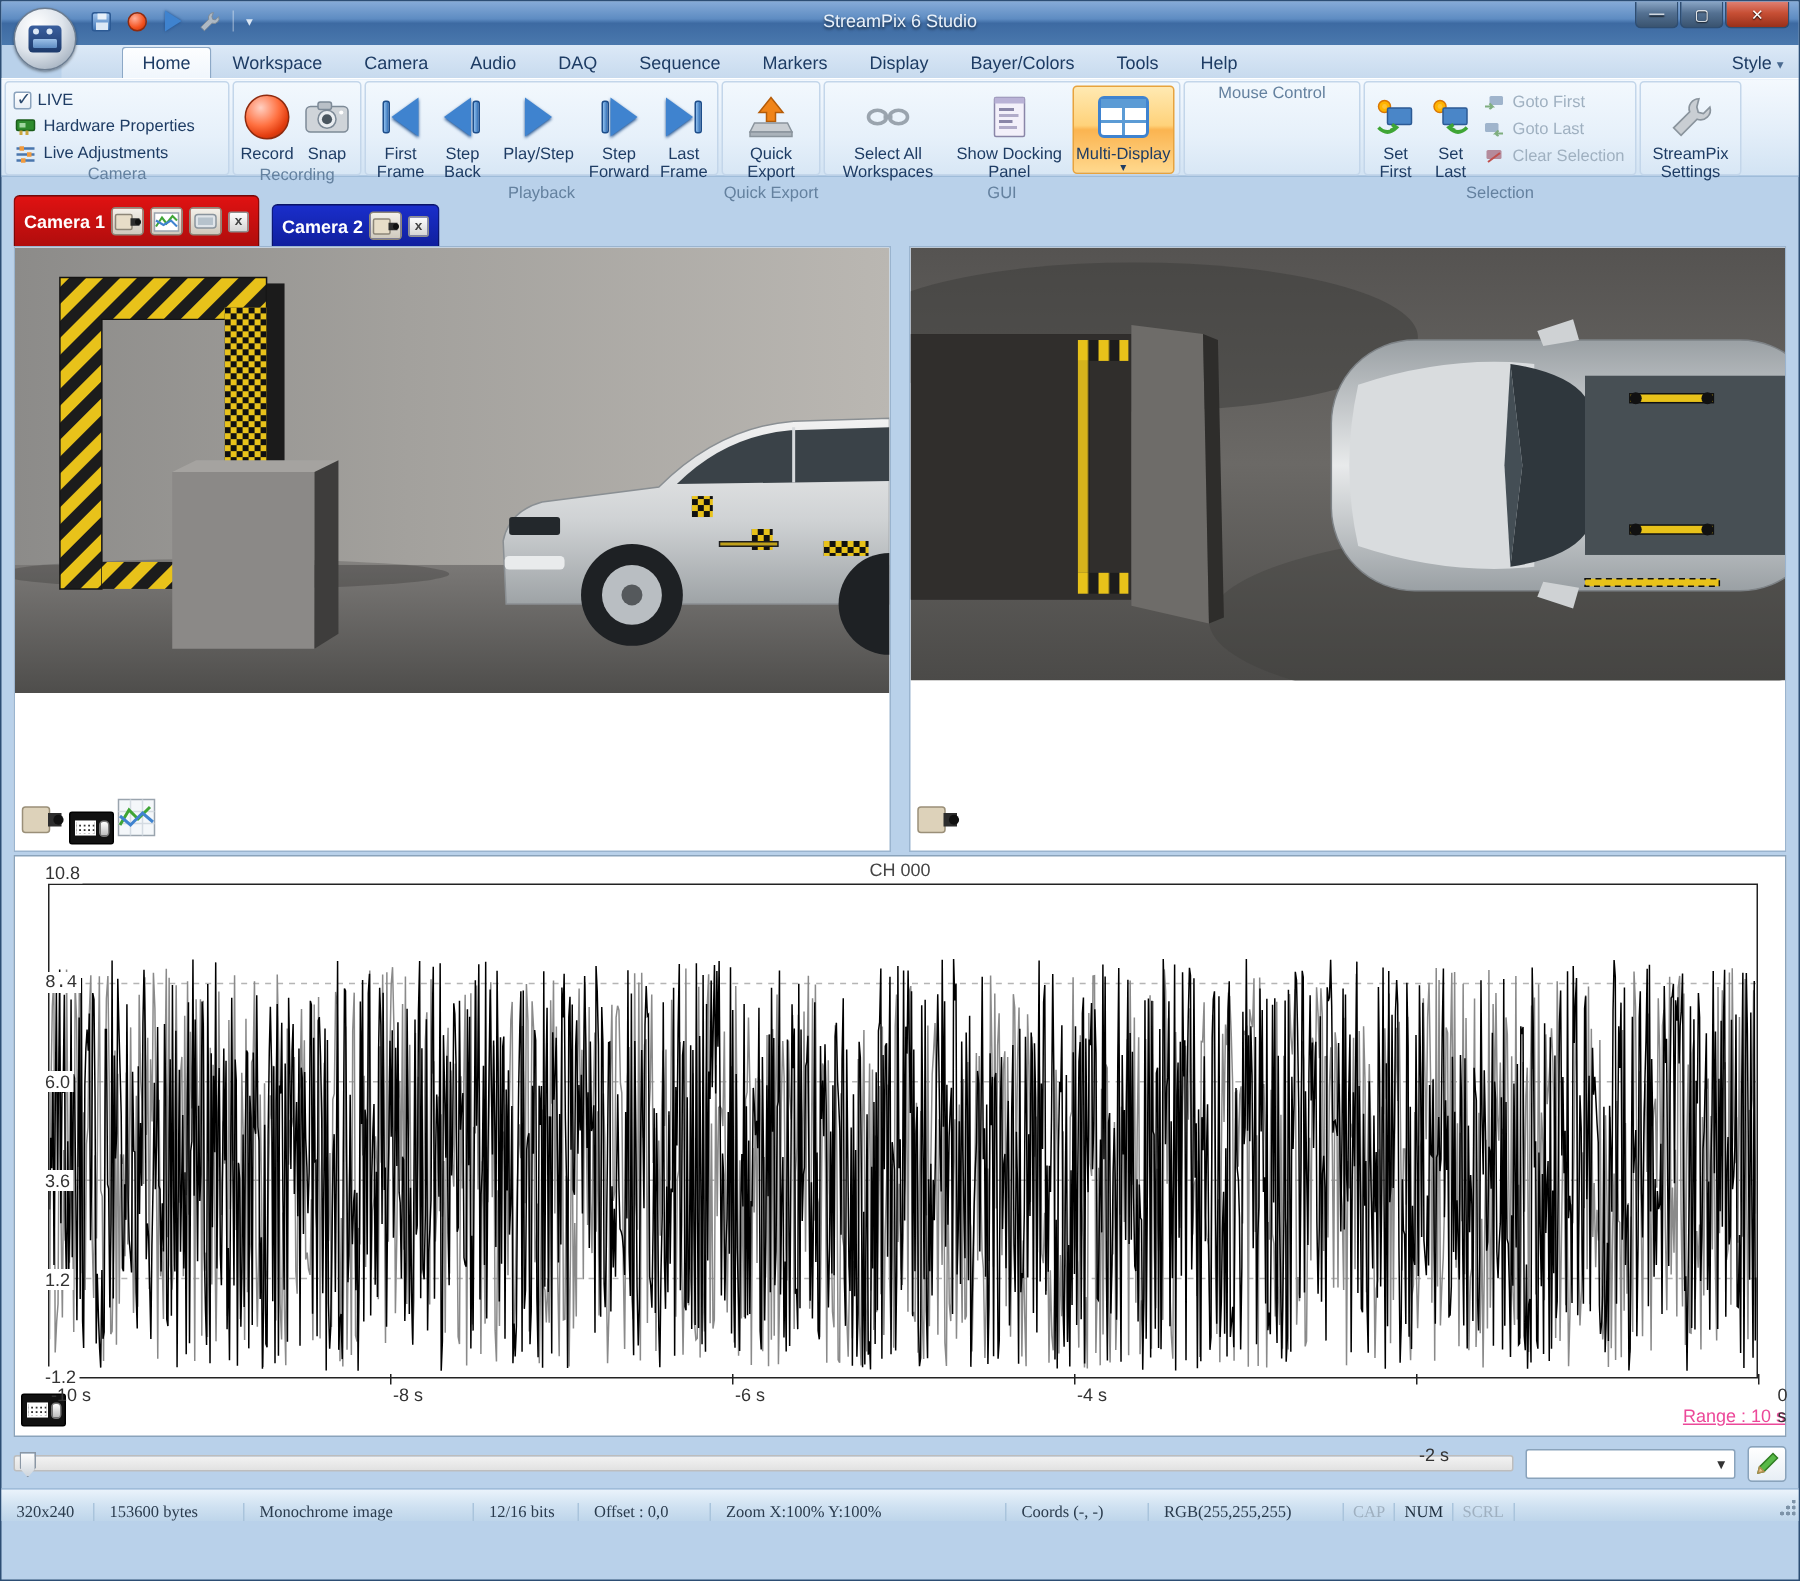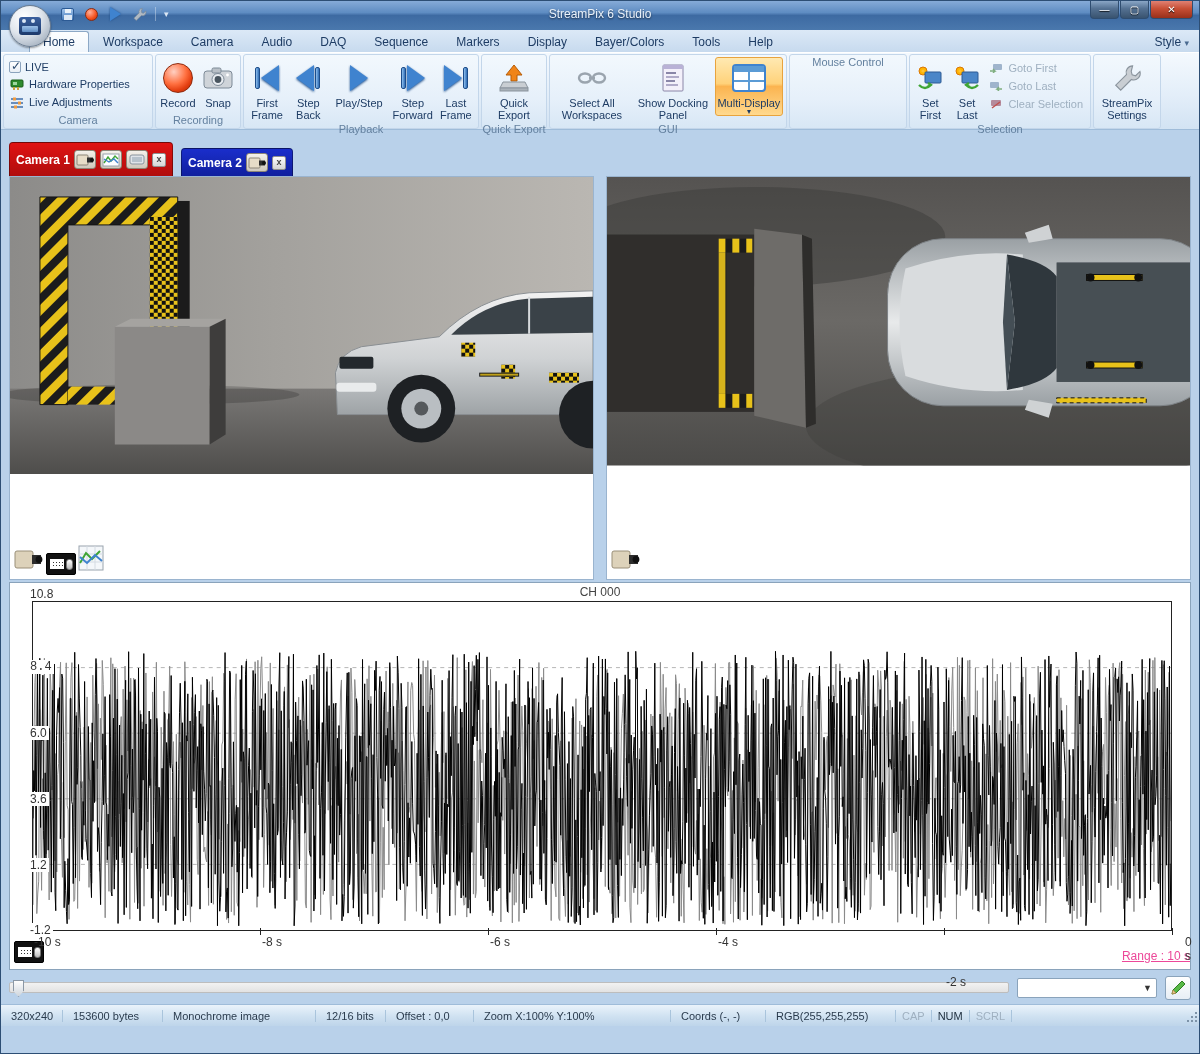--- a/index.html
+++ b/index.html
@@ -26,28 +26,28 @@
   .qat-sep { width:1px; height:14px; background:rgba(255,255,255,.35); }
   .qat-caret { color:#dbe7f4; font-size:9px; }
   .title-text { position:absolute; left:0; right:0; top:6px; text-align:center; color:#eaf2fb; font-size:12px; text-shadow:0 1px 2px rgba(0,0,0,.6); }
   .win-btns { position:absolute; right:6px; top:0; display:flex; }
   .win-btn { width:29px; height:18px; border:1px solid #2f4d70; border-top:none; border-radius:0 0 4px 4px; margin-left:1px;
     background:linear-gradient(#7e9cbd,#4c6princeton88 50%,#33516f); background:linear-gradient(#8aa6c6,#547192 45%,#39536f); 
     color:#fff; font-size:10px; display:flex; align-items:center; justify-content:center; text-shadow:0 1px 1px #000; }
   .win-btn.close { width:43px; background:linear-gradient(#e08173,#c74f35 45%,#99301a); }
 
   
-  .tabrow { height:22px; flex:none; background:linear-gradient(#dce9f7,#c7daee); display:flex; align-items:flex-end; padding-left:28px; position:relative; }
+  .tabrow { height:22px; flex:none; background:linear-gradient(#dce9f7,#c7daee); display:flex; align-items:flex-end; padding-left:40px; position:relative;margin-left:40px; }
   .rtab { padding:3px 13px 3px; font-size:12px; color:#1e3c64; border:1px solid transparent; border-bottom:none; cursor:default; white-space:nowrap; }
   .rtab.active { background:linear-gradient(#fdfeff,#f0f6fc); border-color:#8ca8c6; border-radius:3px 3px 0 0; }
   .style-menu { position:absolute; right:10px; bottom:3px; font-size:12px; color:#1e3c64; }
   .style-menu .caret { font-size:9px; color:#4a6a90; }
 
   
-  .ribbon { height:78px; flex:none; background:linear-gradient(#f4f9fe,#e3eef9 55%,#d2e3f3); border-top:1px solid #fff; border-bottom:1px solid #9fbcd9; display:flex; gap:2px; padding:1px 1px 0 2px; }
+  .ribbon { height:66px; flex:none; background:linear-gradient(#f4f9fe,#e3eef9 55%,#d2e3f3); border-top:1px solid #fff; border-bottom:1px solid #9fbcd9; display:flex; gap:2px; padding:1px 1px 0 2px; }
   .rgroup { border:1px solid #c3d6ea; border-radius:3px; background:linear-gradient(#f2f8fd,#e6f0fa 60%,#d8e7f5); display:flex; flex-direction:column; flex:none; }
   .rgroup-body { flex:1; display:flex; align-items:flex-start; justify-content:center; padding:2px 3px 0; gap:2px; }
   .rgroup-label { height:15px; line-height:14px; text-align:center; font-size:11px; color:#64819f; }
   .bigbtn { width:52px; display:flex; flex-direction:column; align-items:center; padding-top:2px; border:1px solid transparent; border-radius:3px; cursor:default; }
   .bigbtn .blabel { font-size:11px; color:#1e3c64; text-align:center; line-height:12px; margin-top:1px; }
   .bigbtn.hl { background:linear-gradient(#ffe9b2,#ffd27a 45%,#fbb450 50%,#ffd98e); border-color:#e8a33d; }
   .bigbtn .icon32 { height:36px; display:flex; align-items:center; justify-content:center; }
   .caret-dn { font-size:8px; color:#1e3c64; line-height:6px; }
   .smallrows { display:flex; flex-direction:column; gap:4px; padding:4px 4px 0 2px; }
   .smallitem { display:flex; align-items:center; gap:4px; font-size:11px; color:#1e3c64; white-space:nowrap; cursor:default; }
@@ -100,21 +100,21 @@
   .sliderrow { height:32px; flex:none; display:flex; align-items:center; padding:0 8px; gap:8px; }
   .trackbar { flex:1; height:16px; position:relative; }
   .trackbar .track { position:absolute; left:0; right:0; top:2px; height:11px; background:linear-gradient(#f2f2f2,#e2e2e2); border:1px solid #bdbdbd; border-radius:2px; }
   .trackbar .thumb { position:absolute; left:4px; top:0; width:11px; height:17px; background:linear-gradient(#fdfdfd,#cfd6dd); border:1px solid #8a97a5;
       clip-path:polygon(0 0,100% 0,100% 62%,50% 100%,0 62%); }
   .combo { width:140px; height:20px; background:#fff; border:1px solid #8aa3bb; border-radius:2px; position:relative; }
   .combo .caret { position:absolute; right:4px; top:4px; font-size:9px; color:#333; }
   .pencil-btn { width:26px; height:24px; border:1px solid #8aa3bb; border-radius:3px; background:linear-gradient(#fff,#e7eef5); display:flex; align-items:center; justify-content:center; }
 
   
-  .statusbar { height:22px; flex:none; background:linear-gradient(#eaf3fb,#cfe1f1 55%,#bed5ea); border-top:1px solid #9fbcd9; display:flex; align-items:center; font-size:11px; color:#2a3b4d; position:relative; }
+  .statusbar { height:22px; flex:none; background:linear-gradient(#eaf3fb,#cfe1f1 55%,#bed5ea); border-top:1px solid #9fbcd9; display:flex; align-items:flex-end; font-size:11px; color:#2a3b4d; position:relative;font-family:Liberation Serif, serif; }
   .sbcell { display:flex; align-items:center; padding:0 10px; border-right:1px solid #a9c4dc; white-space:nowrap; overflow:hidden; flex:none; }
   .sbcell:nth-child(1){ width:62px; }
   .sbcell:nth-child(2){ width:100px; }
   .sbcell:nth-child(3){ width:153px; }
   .sbcell:nth-child(4){ width:70px; }
   .sbcell:nth-child(5){ width:88px; }
   .sbcell:nth-child(6){ width:197px; }
   .sbcell:nth-child(7){ width:95px; }
   .sbcell:nth-child(8){ width:130px; }
   .sblock { display:flex; align-items:center; padding:0 6px; border-right:1px solid #a9c4dc; color:#9fb0c0; flex:none; }

